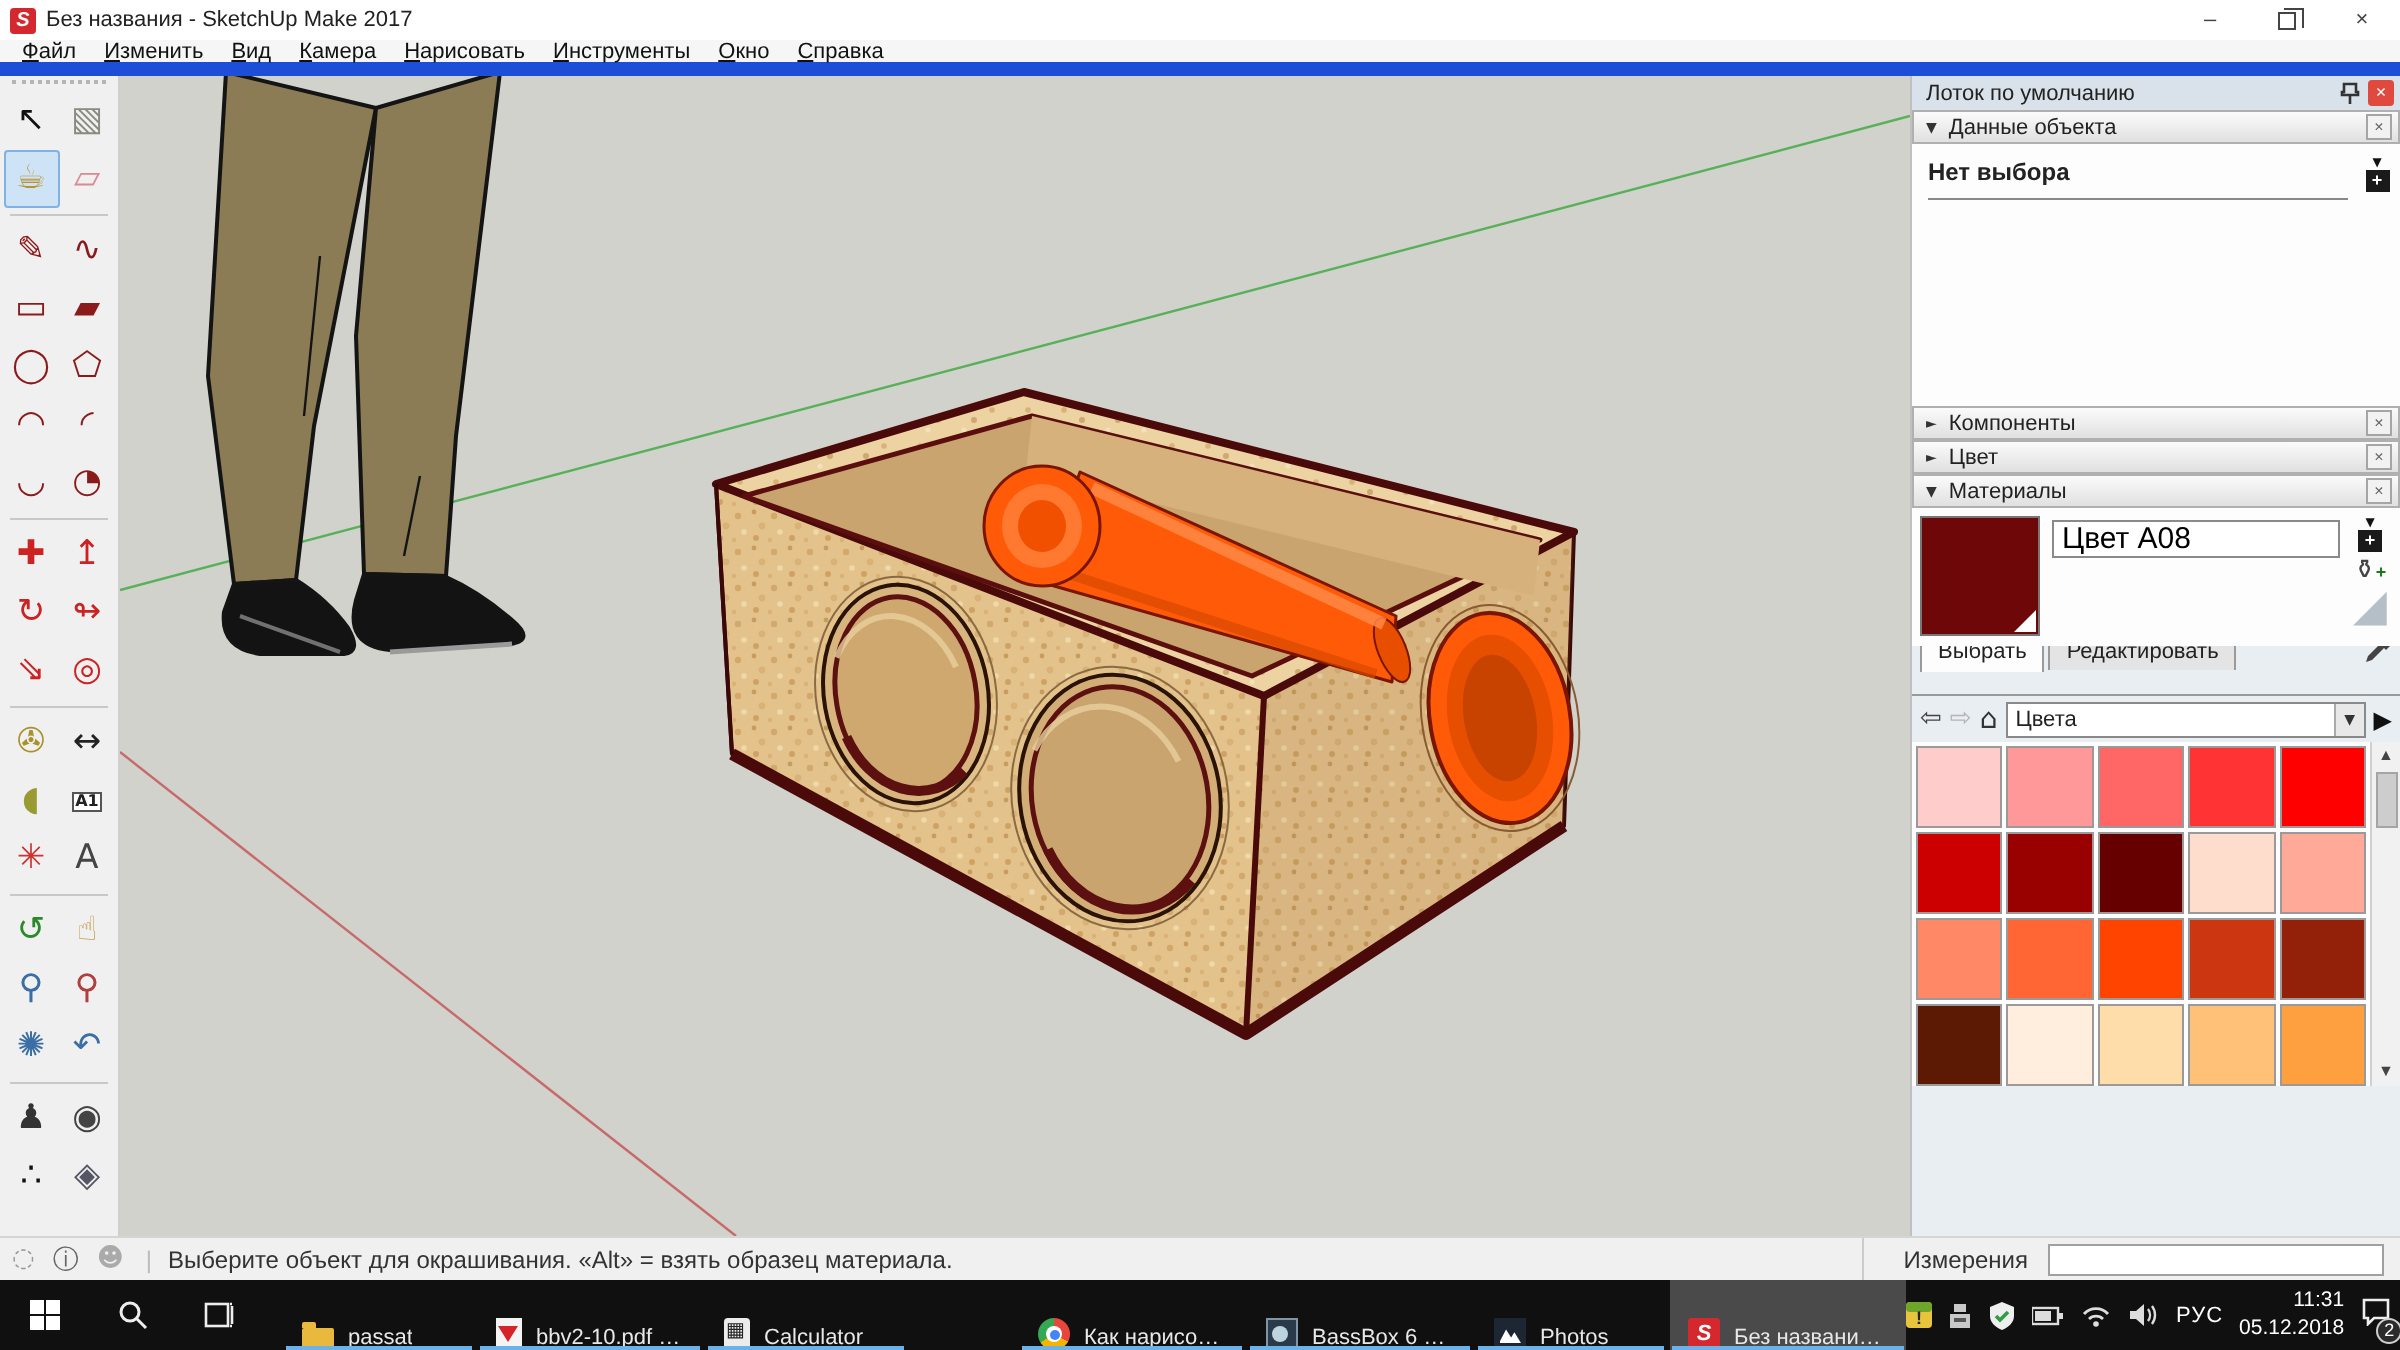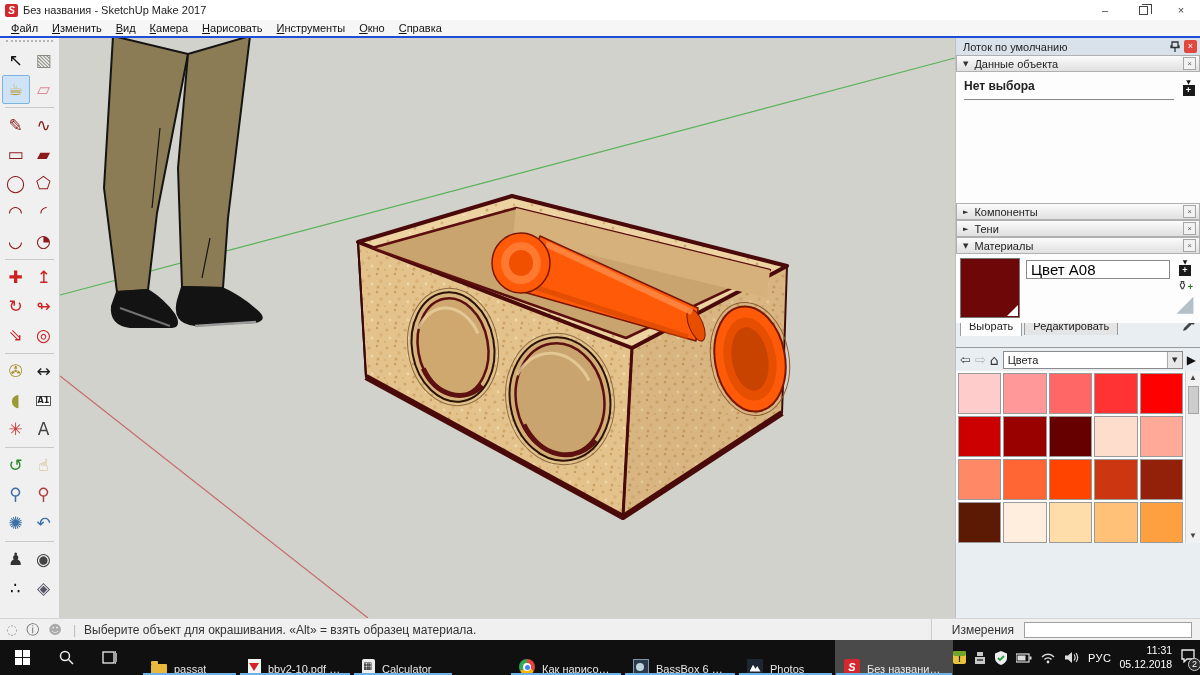--- a/index.html
+++ b/index.html
@@ -8,21 +8,21 @@
 
   
   #titlebar{height:20px;background:#ffffff;display:flex;align-items:center;padding-left:5px;font-size:11px;color:#222;flex:0 0 auto;}
   .su-logo{width:13px;height:13px;background:#d4282e;border-radius:2px;color:#fff;font-weight:bold;font-size:10px;display:flex;align-items:center;justify-content:center;margin-right:5px;font-style:italic;}
   #win-controls{margin-left:auto;display:flex;height:100%;}
   .wc{width:38px;height:100%;display:flex;align-items:center;justify-content:center;color:#444;font-size:11px;}
   .wc .restore{width:9px;height:9px;border:1px solid #444;position:relative;background:#fff;}
   .wc .restore::before{content:"";position:absolute;left:2px;top:-3px;width:9px;height:9px;border:1px solid #444;border-left:none;border-bottom:none;}
 
   
-  #menubar{height:18px;background:#f6f6f6;border-bottom:2px solid #1d4ed8;display:flex;align-items:center;padding-left:4px;font-size:11px;color:#111;flex:0 0 auto;}
+  #menubar{height:18px;background:#f6f6f6;border-bottom:7px solid #1d4ed8;display:flex;align-items:center;padding-left:4px;font-size:11px;color:#111;flex:0 0 auto;}
   .menu-item{display:inline-block;padding:1px 7px;}
   .menu-item::first-letter{text-decoration:underline;}
 
   
   #main{flex:1 1 auto;display:flex;min-height:0;}
 
   
   #toolbar{width:60px;background:#f0f0f0;border-right:1px solid #cfcfcf;padding-top:2px;flex:0 0 auto;}
   #toolbar .drag-dots{height:4px;margin:0 6px 2px 6px;border-top:2px dotted #b5b5b5;}
   .tool-grid{display:grid;grid-template-columns:28px 28px;justify-content:center;}
@@ -384,21 +384,21 @@
           </div>
       </div>
 
       <div class="sec-header">
         <span class="sec-arrow">►</span>
         <span class="sec-label">Компоненты</span>
         <div class="sec-x">×</div>
       </div>
       <div class="sec-header">
         <span class="sec-arrow">►</span>
-        <span class="sec-label">Тени</span>
+        <span class="sec-label">Цвет</span>
         <div class="sec-x">×</div>
       </div>
       <div class="sec-header">
         <span class="sec-arrow">▼</span>
         <span class="sec-label">Материалы</span>
         <div class="sec-x">×</div>
       </div>
 
       <div class="panel-body" id="materials-body">
         <div id="material-swatch" style="background: rgb(110, 8, 8);"></div>

